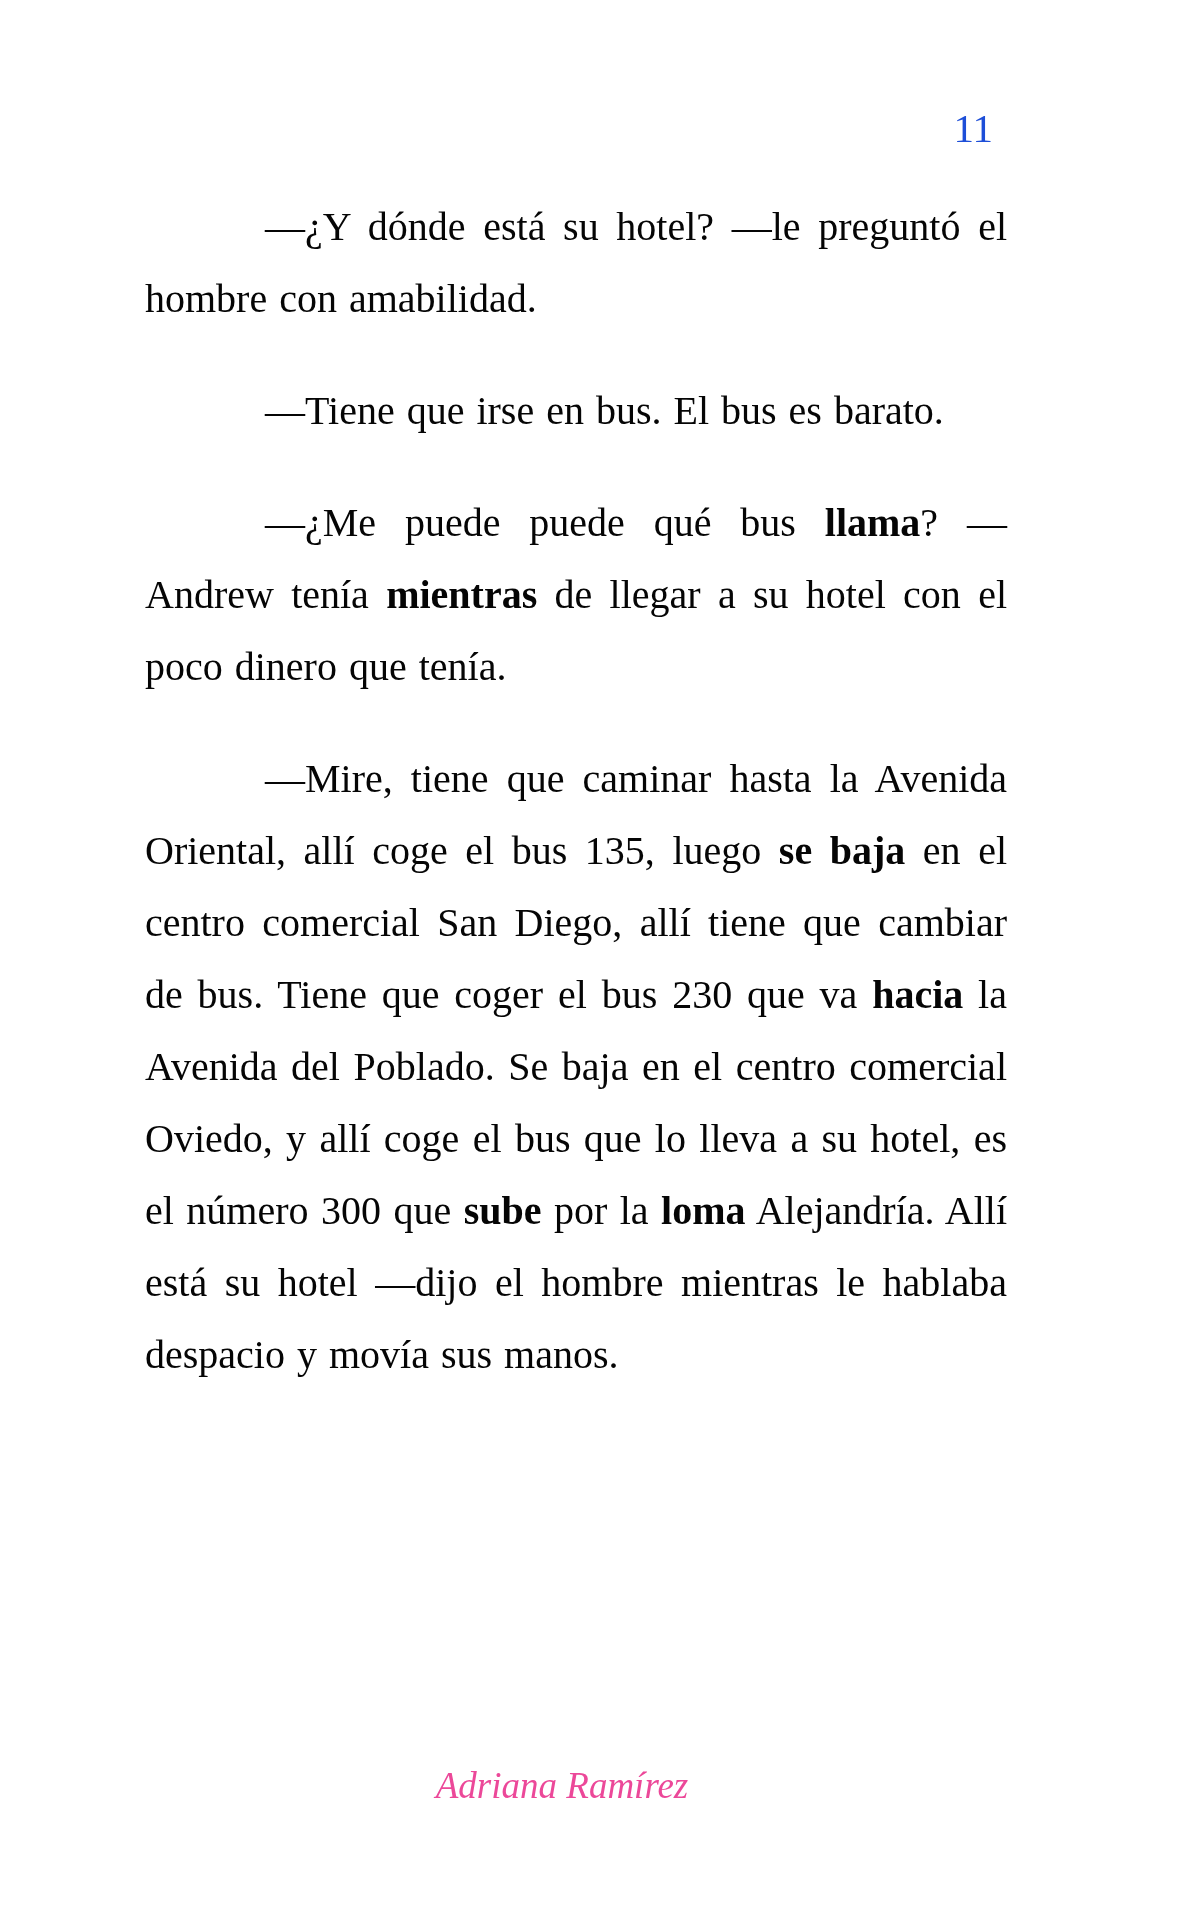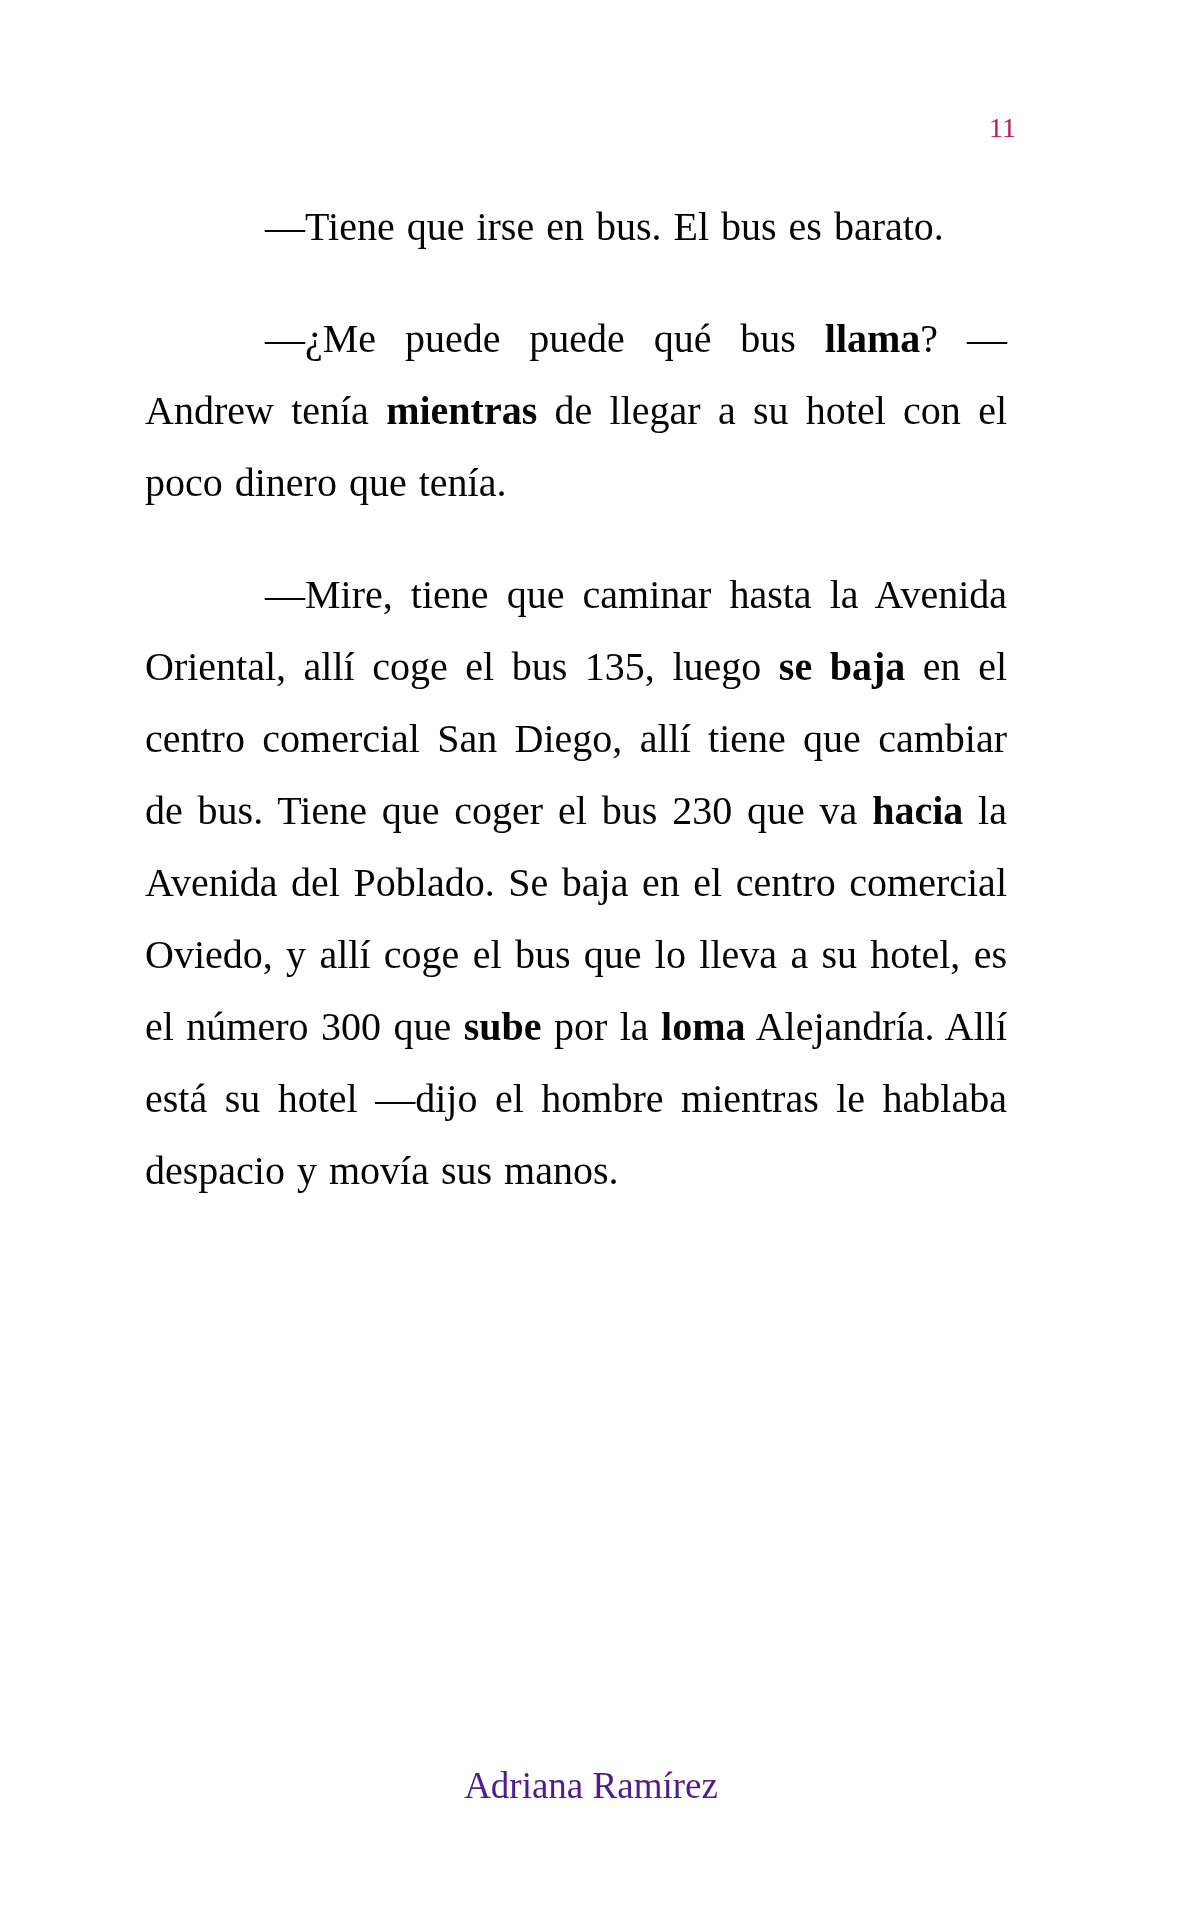--- a/index.html
+++ b/index.html
@@ -16,26 +16,26 @@
     color: #050505;
   }
   .page {
     position: absolute;
     inset: 0;
     background: #ffffff;
   }
   .page-number {
     position: absolute;
     top: 106px;
-    left: 154px;
+    left: 131px;
     width: 862px;
     text-align: right;
-    font-size: 28px;
+    font-size: 41px;
     line-height: 44px;
-    color: #be185d;
+    color: #1d4ed8;
   }
   .body-text {
     position: absolute;
     top: 191px;
     left: 145px;
     width: 862px;
   }
   .body-text p {
     margin: 0;
     font-size: 40px;
@@ -47,34 +47,36 @@
   }
   .body-text p + p {
     margin-top: 40px;
   }
   .body-text b {
     font-weight: bold;
   }
   .footer-author {
     position: absolute;
     top: 1765px;
-    left: 160px;
+    left: 131px;
     width: 862px;
     text-align: center;
     font-size: 37px;
     line-height: 42px;
-    color: #4c1d95;
+    color: #ec4899;
+    font-style: italic;
   }
 </style>
 </head>
 <body>
 
 <div class="page">
   <div class="page-number">11</div>
 
   <main class="body-text">
+      <p><span>—¿Y dónde está su hotel? —le preguntó el hombre con amabilidad.</span></p>
       <p><span>—Tiene que irse en bus. El bus es barato.</span></p>
       <p><span>—¿Me puede puede qué bus </span><b>llama</b><span>? —Andrew tenía </span><b>mientras</b><span> de llegar a su hotel con el poco dinero que tenía.</span></p>
       <p><span>—Mire, tiene que caminar hasta la Avenida Oriental, allí coge el bus 135, luego </span><b>se baja</b><span> en el centro comercial San Diego, allí tiene que cambiar de bus. Tiene que coger el bus 230 que va </span><b>hacia</b><span> la Avenida del Poblado. Se baja en el centro comercial Oviedo, y allí coge el bus que lo lleva a su hotel, es el número 300 que </span><b>sube</b><span> por la </span><b>loma</b><span> Alejandría.  Allí está su hotel —dijo el hombre mientras le hablaba despacio y movía sus manos.</span></p>
     </main>
 
   <div class="footer-author">Adriana Ramírez</div>
 </div>
 
 </body></html>

